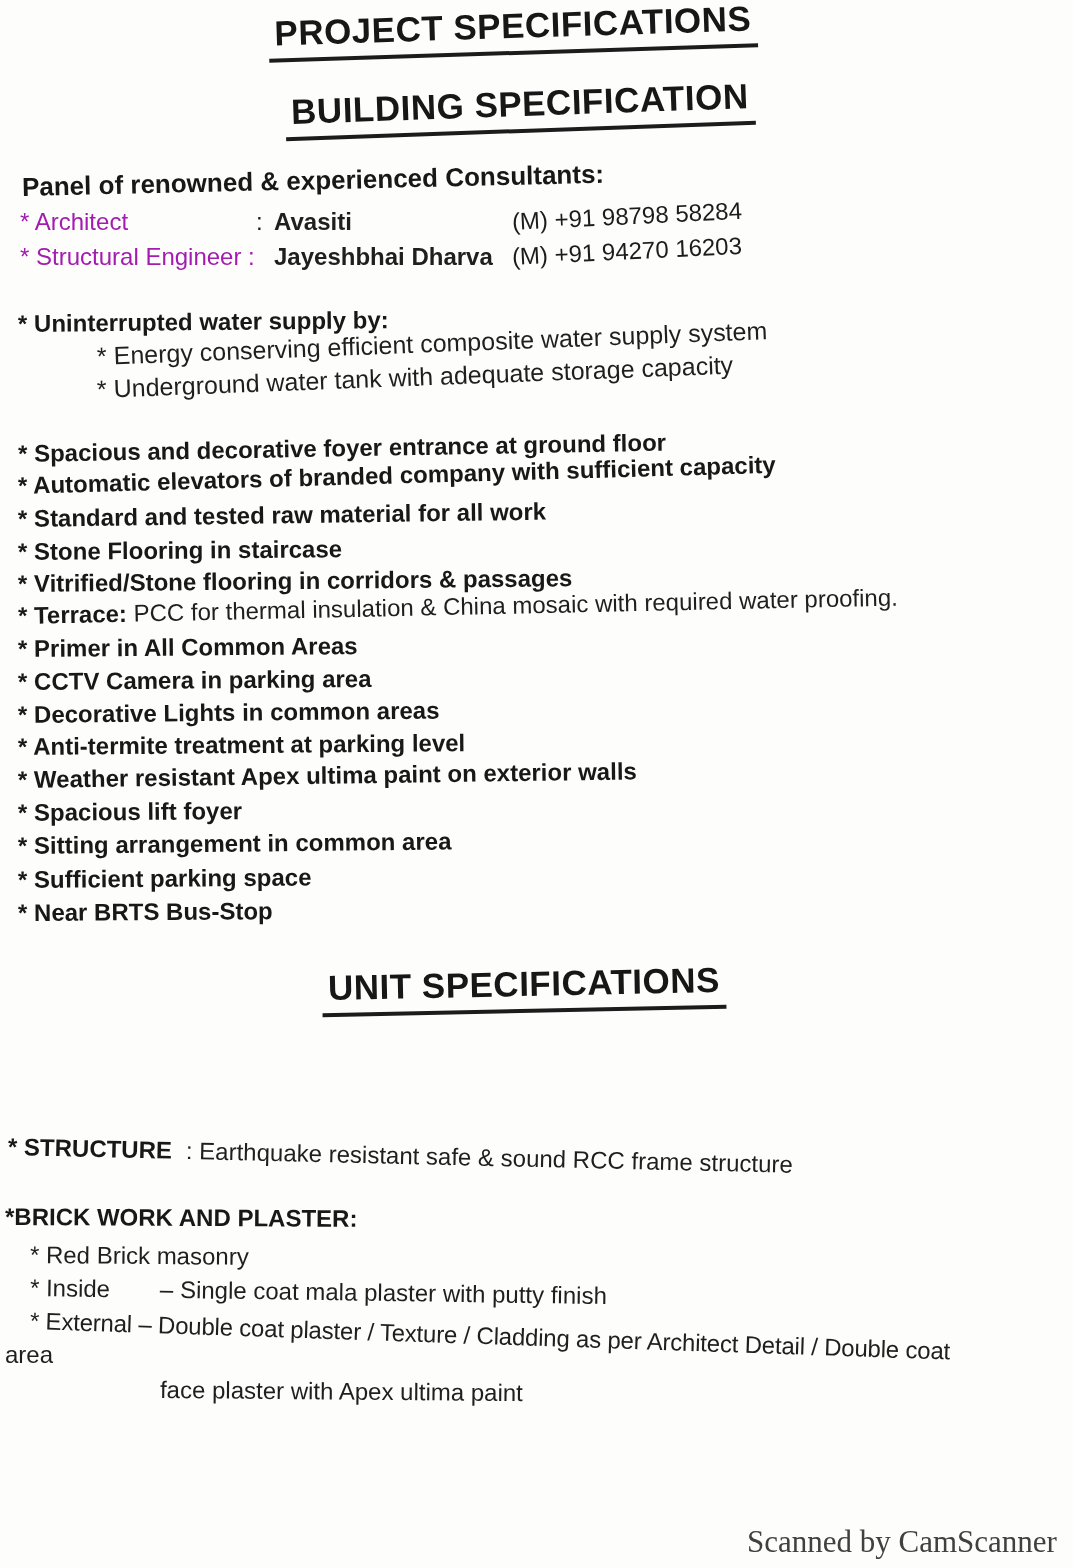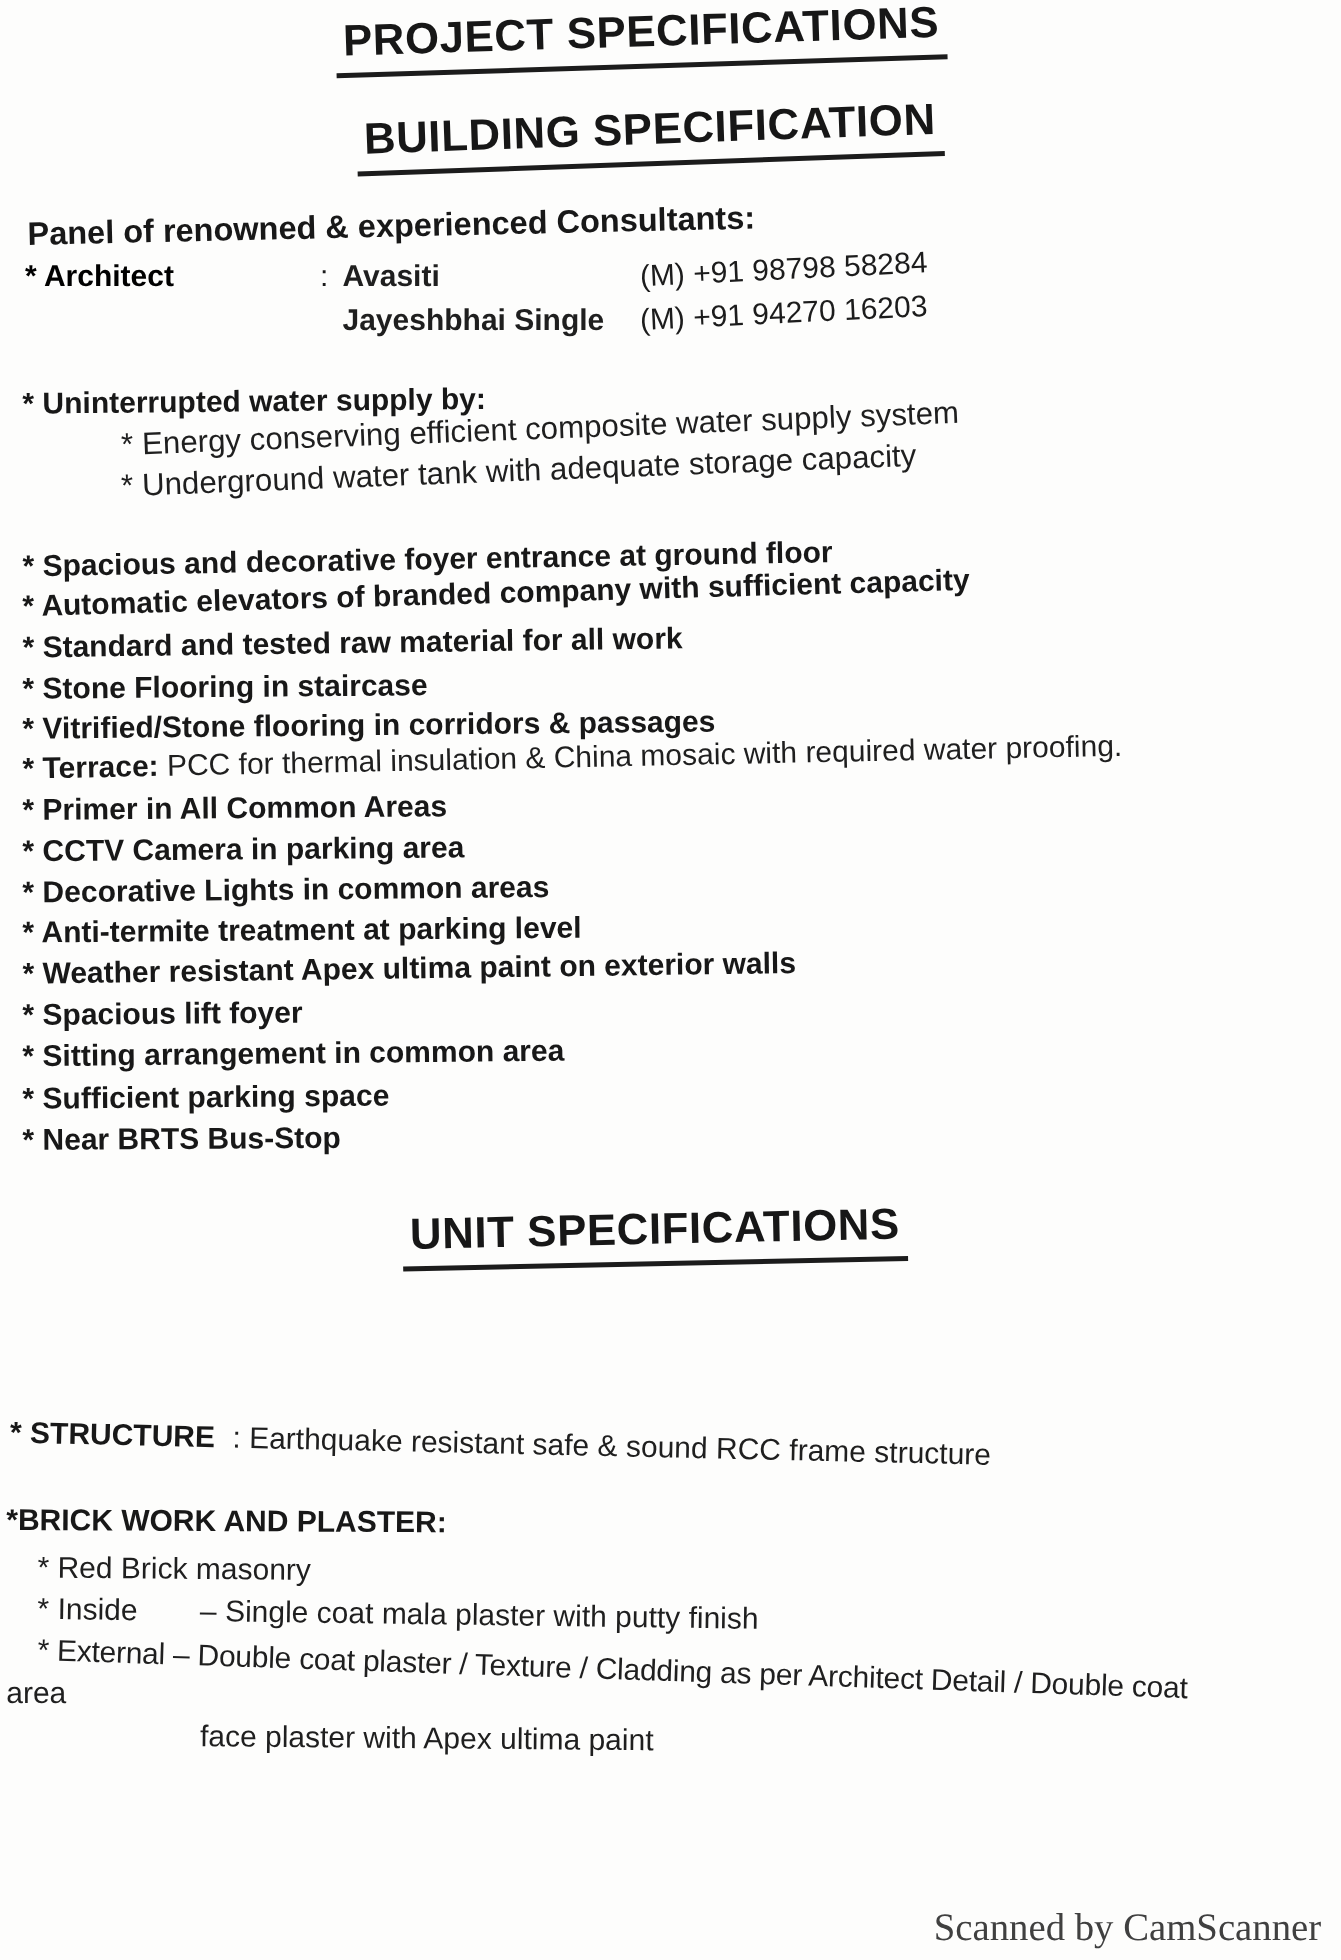--- a/index.html
+++ b/index.html
@@ -34,21 +34,21 @@
   .ln .reg { font-weight: 400; color: #1f1f1f; }
   .consult-heading {
     position: absolute;
     font-size: 26px;
     font-weight: 700;
     color: #181818;
     white-space: nowrap;
     transform-origin: 0 50%;
   }
   .crow { position: absolute; left: 0; width: 100%; height: 34px; font-size: 24px; }
-  .crow .lbl { position: absolute; left: 20px; font-weight: 700; color: #000000; white-space: nowrap; text-align: center; }
+  .crow .lbl { position: absolute; left: 20px; font-weight: 400; color: #a21caf; white-space: nowrap; text-align: center; }
   .crow .col { position: absolute; left: 256px; font-weight: 400; }
   .crow .val { position: absolute; left: 274px; font-weight: 700; color: #1f1f1f; white-space: nowrap; }
   .crow .ph  { position: absolute; left: 512px; font-weight: 400; color: #1c1c1c; white-space: nowrap;
                transform: rotate(-2.8deg); transform-origin: 0 50%; }
   .sub { font-size: 25px; }
   .gapcol { margin-left: 14px; }
   .inside-rest { position: absolute; left: 130px; white-space: nowrap; }
   .ext { letter-spacing: -0.2px; }
   .watermark {
     position: absolute;
@@ -72,21 +72,22 @@
   <div class="consult-heading" style="top:172px; left:22px; transform:rotate(-1.3deg);">Panel of renowned &amp; experienced Consultants:</div>
 
   <div class="crow" style="top:208px;">
     <span class="lbl">* Architect</span>
     <span class="col">:</span>
     <span class="val">Avasiti</span>
     <span class="ph">(M) +91 98798 58284</span>
   </div>
 
   <div class="crow" style="top:243px;">
-    <span class="val">Jayeshbhai Single</span>
+    <span class="lbl">* Structural Engineer :</span>
+    <span class="val">Jayeshbhai Dharva</span>
     <span class="ph">(M) +91 94270 16203</span>
   </div>
 
   <div class="ln" style="top:310px; left:18px; transform:rotate(-0.6deg);">
     <b>* Uninterrupted water supply by:</b><span class="reg"></span>
   </div>
   <div class="ln sub" style="top:342px; left:97px; transform:rotate(-2.2deg);">
     <b></b><span class="reg">* Energy conserving efficient composite water supply system</span>
   </div>
   <div class="ln sub" style="top:375px; left:97px; transform:rotate(-2.2deg);">

